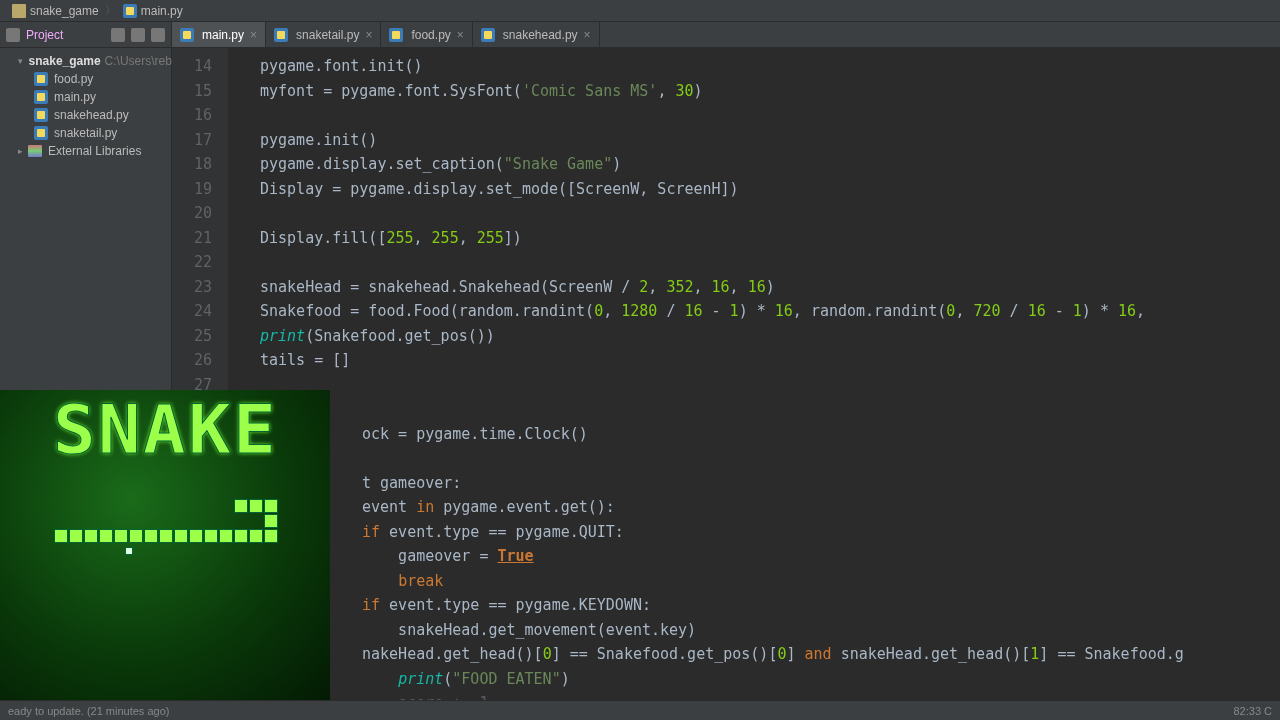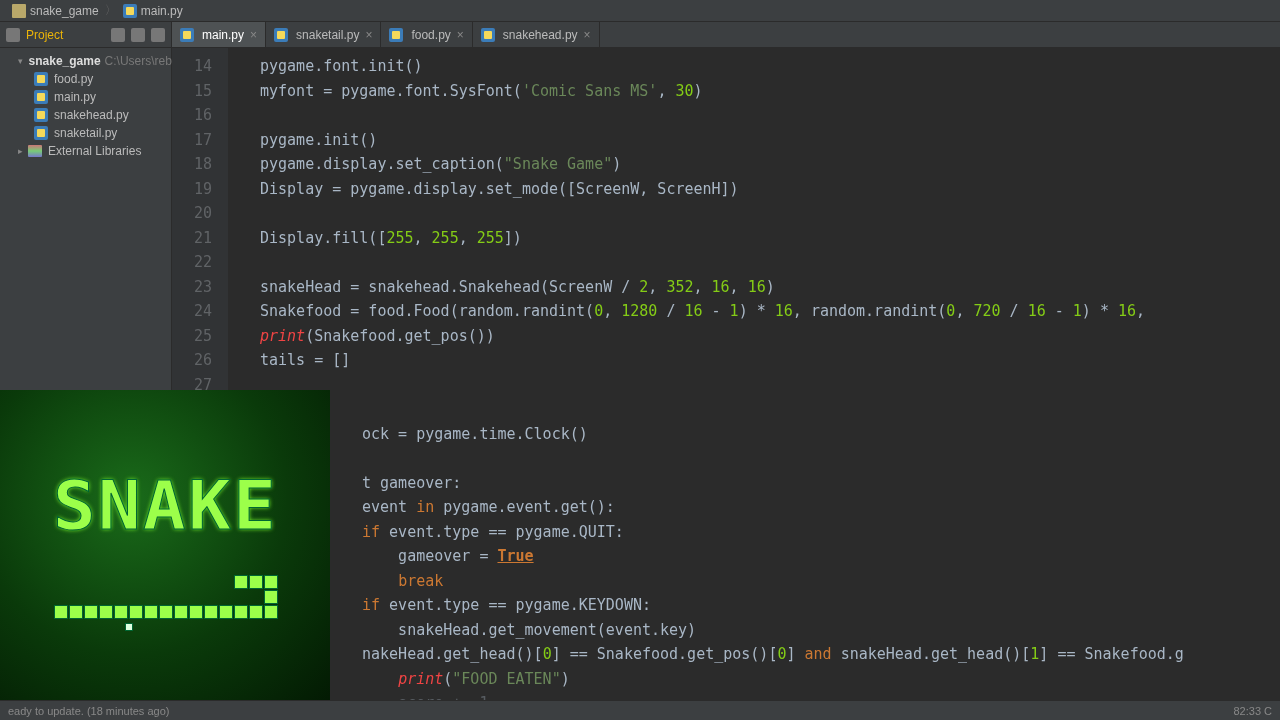--- a/index.html
+++ b/index.html
@@ -94,41 +94,41 @@
   }
   .code {
     flex: 1;
     padding: 6px 0 0 32px;
     white-space: pre;
     color: #a9b7c6;
   }
   .k { color: #cc7832; }   
   .s { color: #6a8759; }   
   .n { color: #84cc16; }
-  .bi { color: #ef4444; font-style: italic; } 
+  .bi { color: #14b8a6; font-style: italic; } 
   .tr { color: #cc7832; font-weight: bold; text-decoration: underline;}
 
   .statusbar {
     height: 20px;
     background: #3c3f41;
     border-top: 1px solid #2b2b2b;
     display: flex; align-items: center;
     justify-content: space-between;
     padding: 0 8px;
     color: #888;
     font-size: 11px;
   }
 
   .overlay {
     position: absolute;
     left: 0; bottom: 20px;
     width: 330px; height: 310px;
     background: radial-gradient(circle at 40% 35%, #1a6b1a 0%, #0a3a0a 55%, #031a03 100%);
     display: flex; flex-direction: column;
-    align-items: center; justify-content: center;
+    align-items: center; 
   }
   .snake-text {
     font-family: monospace;
     color: #9cff4a;
     font-size: 68px;
     font-weight: bold;
     letter-spacing: 2px;
     text-shadow: 0 0 4px #7cff2a;
     transform: scaleX(1.05);
     -webkit-text-stroke: 1px #063;
@@ -158,21 +158,21 @@
     <span class="py-icon"></span>
     <span>main.py</span>
   </div>
 </div>
 
 <div class="main-row">
 
   <div class="sidebar">
     <div class="sidebar-toolbar">
       <span class="tool-icon"></span>
-      <span style="color:#eab308">Project</span>
+      <span style="color:#f0abfc">Project</span>
       <span style="flex:1"></span>
       <span class="tool-icon"></span>
       <span class="tool-icon"></span>
       <span class="tool-icon"></span>
     </div>
     <div class="sidebar-tree">
       <div class="tree-row depth1">
         <span class="tree-arrow">▾</span>
         <span class="folder-icon"></span>
         <span class="tree-label" style="font-weight:bold;color:#ddd">snake_game</span>
@@ -255,21 +255,21 @@
 38
 39
 40
 </div>
       <div class="code" id="code"><div style="">pygame.font.init()</div><div style="">myfont = pygame.font.SysFont(<span class="s">'Comic Sans MS'</span>, <span class="n">30</span>)</div><div style="">&nbsp;</div><div style="">pygame.init()</div><div style="">pygame.display.set_caption(<span class="s">"Snake Game"</span>)</div><div style="">Display = pygame.display.set_mode([ScreenW, ScreenH])</div><div style="">&nbsp;</div><div style="">Display.fill([<span class="n">255</span>, <span class="n">255</span>, <span class="n">255</span>])</div><div style="">&nbsp;</div><div style="">snakeHead = snakehead.Snakehead(ScreenW / <span class="n">2</span>, <span class="n">352</span>, <span class="n">16</span>, <span class="n">16</span>)</div><div style="">Snakefood = food.Food(random.randint(<span class="n">0</span>, <span class="n">1280</span> / <span class="n">16</span> - <span class="n">1</span>) * <span class="n">16</span>, random.randint(<span class="n">0</span>, <span class="n">720</span> / <span class="n">16</span> - <span class="n">1</span>) * <span class="n">16</span>,</div><div style=""><span class="bi">print</span>(Snakefood.get_pos())</div><div style="">tails = []</div><div style="">&nbsp;</div><div style="">&nbsp;</div><div style="padding-left:102px;">ock = pygame.time.Clock()</div><div style="">&nbsp;</div><div style="padding-left:102px;">t gameover:</div><div style="padding-left:102px;">event <span class="k">in</span> pygame.event.get():</div><div style="padding-left:102px;"><span class="k">if</span> event.type == pygame.QUIT:</div><div style="padding-left:102px;">    gameover = <span class="tr">True</span></div><div style="padding-left:102px;">    <span class="k">break</span></div><div style="padding-left:102px;"><span class="k">if</span> event.type == pygame.KEYDOWN:</div><div style="padding-left:102px;">    snakeHead.get_movement(event.key)</div><div style="padding-left:102px;">nakeHead.get_head()[<span class="n">0</span>] == Snakefood.get_pos()[<span class="n">0</span>] <span class="k">and</span> snakeHead.get_head()[<span class="n">1</span>] == Snakefood.g</div><div style="padding-left:102px;">    <span class="bi">print</span>(<span class="s">"FOOD EATEN"</span>)</div><div style="padding-left:102px;opacity:.35;">    score += 1</div></div>
     </div>
   </div>
 </div>
 
 <div class="statusbar">
-  <span>eady to update. (18 minutes ago)</span>
+  <span>eady to update. (21 minutes ago)</span>
   <span>82:33   C</span>
 </div>
 
 <div class="overlay">
   <div class="snake-text">SNAKE</div>
   <div class="snake-body" id="snakebody">
       <div class="seg" style="left: 4px; top: 30px;"></div>
       <div class="seg" style="left: 19px; top: 30px;"></div>
       <div class="seg" style="left: 34px; top: 30px;"></div>
       <div class="seg" style="left: 49px; top: 30px;"></div>

